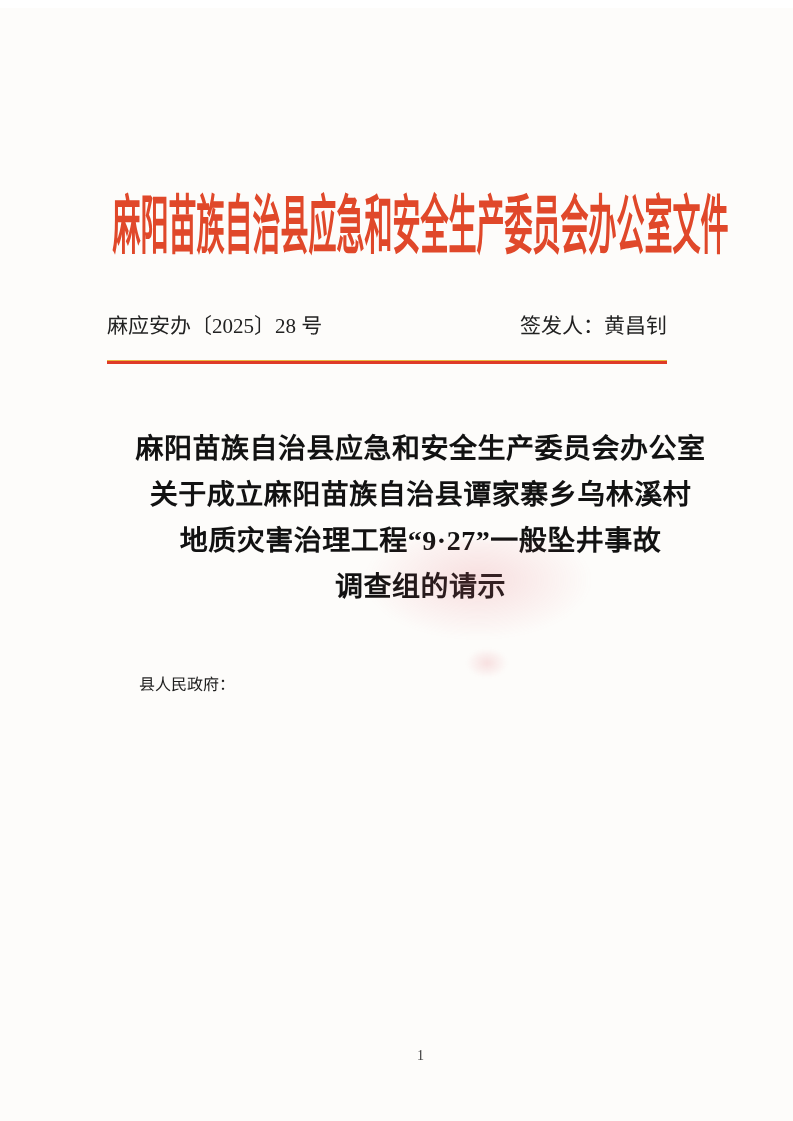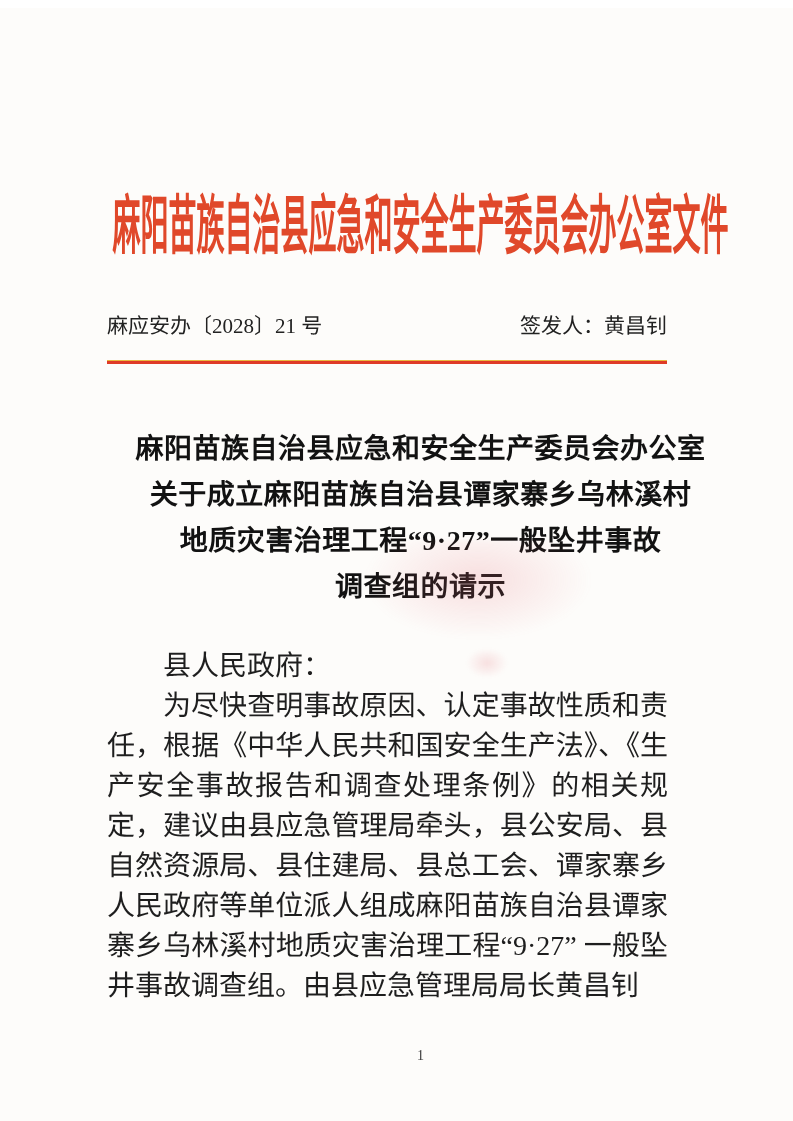--- a/index.html
+++ b/index.html
@@ -97,24 +97,24 @@
     width: 42px;
     height: 30px;
     background: radial-gradient(ellipse at center, rgba(224, 96, 108, 0.18), rgba(224, 96, 108, 0) 70%);
     filter: blur(1.5px);
     pointer-events: none;
   }
 
   
   .body-block {
     position: absolute;
-    top: 638px;
+    top: 657px;
     left: 107px;
     width: 561px;
-    font-size: 28px;
+    font-size: 16px;
     line-height: 40px;
     text-align: justify;
     color: #1e1e1e;
   }
   .body-block p {
     margin: 0;
     text-indent: 2em;
   }
   .salutation {
     text-indent: 0;
@@ -134,36 +134,35 @@
 </head>
 <body>
 
 <div class="page">
 
   <div class="banner-wrap">
     <div class="banner-text">麻阳苗族自治县应急和安全生产委员会办公室文件</div>
   </div>
 
   <div class="docnum-row">
-    <span>麻应安办〔2028〕21 号</span>
+    <span>麻应安办〔2025〕28 号</span>
     <span class="signer"><span>签发人：</span><span>黄昌钊</span></span>
   </div>
 
   <div class="red-rule"></div>
 
   <div class="title-block">
     <div>麻阳苗族自治县应急和安全生产委员会办公室</div>
     <div>关于成立麻阳苗族自治县谭家寨乡乌林溪村</div>
     <div>地质灾害治理工程“9·27”一般坠井事故</div>
     <div>调查组的请示</div>
   </div>
 
   <div class="stamp-smudge-1"></div>
   <div class="stamp-smudge-2"></div>
 
   <div class="body-block">
     <p class="salutation">县人民政府：</p>
-    <p>为尽快查明事故原因、认定事故性质和责任，根据《中华人民共和国安全生产法》、《生产安全事故报告和调查处理条例》的相关规定，建议由县应急管理局牵头，县公安局、县自然资源局、县住建局、县总工会、谭家寨乡人民政府等单位派人组成麻阳苗族自治县谭家寨乡乌林溪村地质灾害治理工程“9·27” 一般坠井事故调查组。由县应急管理局局长黄昌钊</p>
   </div>
 
   <div class="page-number">1</div>
 
 </div>
 
 </body></html>

